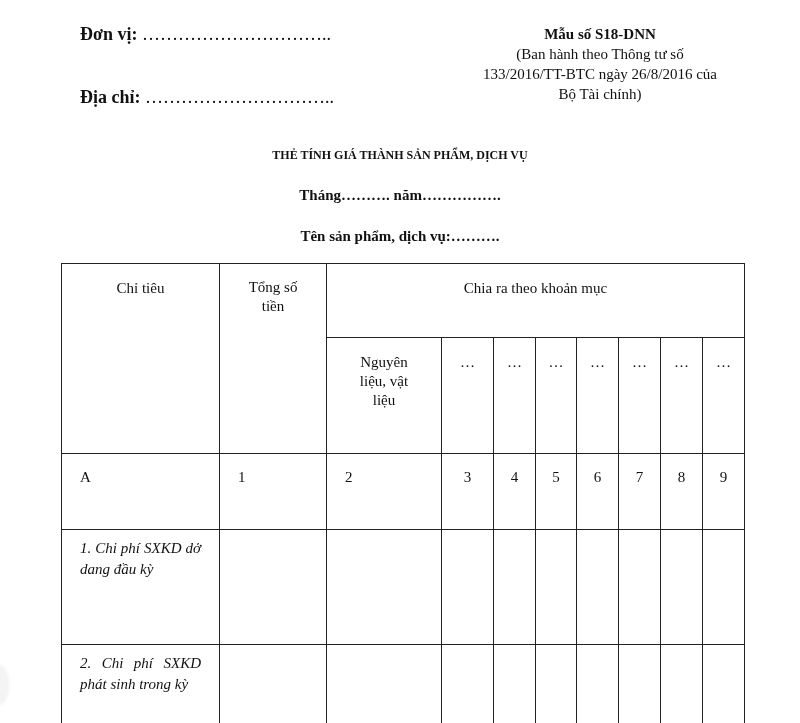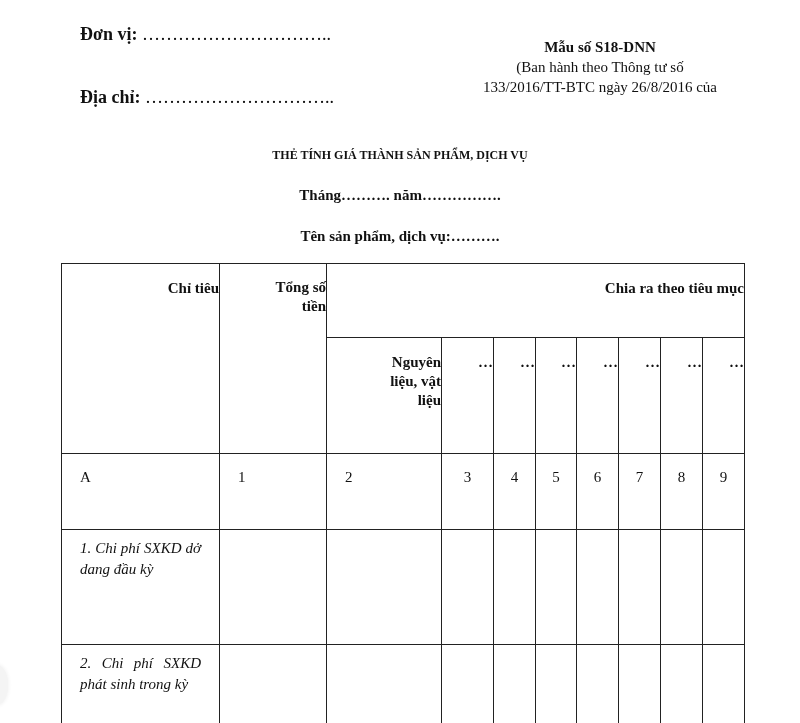--- a/index.html
+++ b/index.html
@@ -7,44 +7,45 @@
          font-family:"Liberation Serif", "DejaVu Serif", serif; color:#111; }
   .abs { position:absolute; }
   .bold { font-weight:bold; }
   .hdr-left { left:80px; font-size:18px; font-weight:bold; white-space:nowrap; }
   .hdr-right { left:400px; width:400px; text-align:center; font-size:15px; line-height:20px; }
   .center-line { left:0; width:800px; text-align:center; font-size:15px; font-weight:bold; }
   .title { font-size:12px; }
   table.card { position:absolute; left:61px; top:263px; border-collapse:collapse;
                table-layout:fixed; font-size:15px; }
   table.card td { border:1.5px solid #222; vertical-align:top; padding:0; }
-  .th-text { font-weight:bold; text-align:right; line-height:19px; }
+  .th-text { font-weight:normal; text-align:center; line-height:19px; }
   .num { padding-top:15px !important; }
   .rowlabel { padding:8px 18px 0 18px !important; text-align:justify; text-align-last:left; line-height:21px;font-style:italic; }
   .c { text-align:center; }
   .l { padding-left:18px !important; }
   .scroll-knob { position:absolute; left:-14px; top:665px; width:22px; height:40px;
                  border-radius:50%; background:#f4f4f4; box-shadow:0 0 4px rgba(0,0,0,0.08); }
 </style>
 </head>
 <body>
 
 <div class="abs hdr-left" style="top:24px;">
   <span>Đơn vị:</span>
   <span style="font-weight:normal;">…………………………..</span>
 </div>
 <div class="abs hdr-left" style="top:87px;">
   <span>Địa chỉ:</span>
   <span style="font-weight:normal;">…………………………..</span>
 </div>
 
-<div class="abs hdr-right" style="top:37px;">
+<div class="abs hdr-right" style="top:24px;">
   <div class="bold">Mẫu số S18-DNN</div>
   <div>(Ban hành theo Thông tư số</div>
   <div>133/2016/TT-BTC ngày 26/8/2016 của</div>
+  <div>Bộ Tài chính)</div>
 </div>
 
 <div class="abs center-line title" style="top:148px;">THẺ TÍNH GIÁ THÀNH SẢN PHẨM, DỊCH VỤ</div>
 <div class="abs center-line" style="top:187px;">Tháng………. năm…………….</div>
 <div class="abs center-line" style="top:228px;">Tên sản phẩm, dịch vụ:……….</div>
 
 <table class="card">
   <colgroup>
     <col style="width:158px">
       <col style="width:107px">
@@ -60,21 +61,21 @@
   <tbody>
       <tr style="height:74px;">
     <td rowspan="2" class="th-text" style="padding-top:15px;">
       <span>Chỉ tiêu</span>
     </td>
     <td rowspan="2" class="th-text" style="padding-top:14px;">
       <div>Tổng số</div>
       <div>tiền</div>
     </td>
     <td colspan="8" class="th-text" style="padding-top:15px;">
-      <span>Chia ra theo tiêu mục</span>
+      <span>Chia ra theo khoản mục</span>
     </td>
   </tr>
   <tr style="height:116px;">
     <td class="th-text" style="padding-top:15px;">
       <div>Nguyên</div>
       <div>liệu, vật</div>
       <div>liệu</div>
     </td>
     <td class="th-text" style="padding-top:15px;">…</td>
     <td class="th-text" style="padding-top:15px;">…</td>

